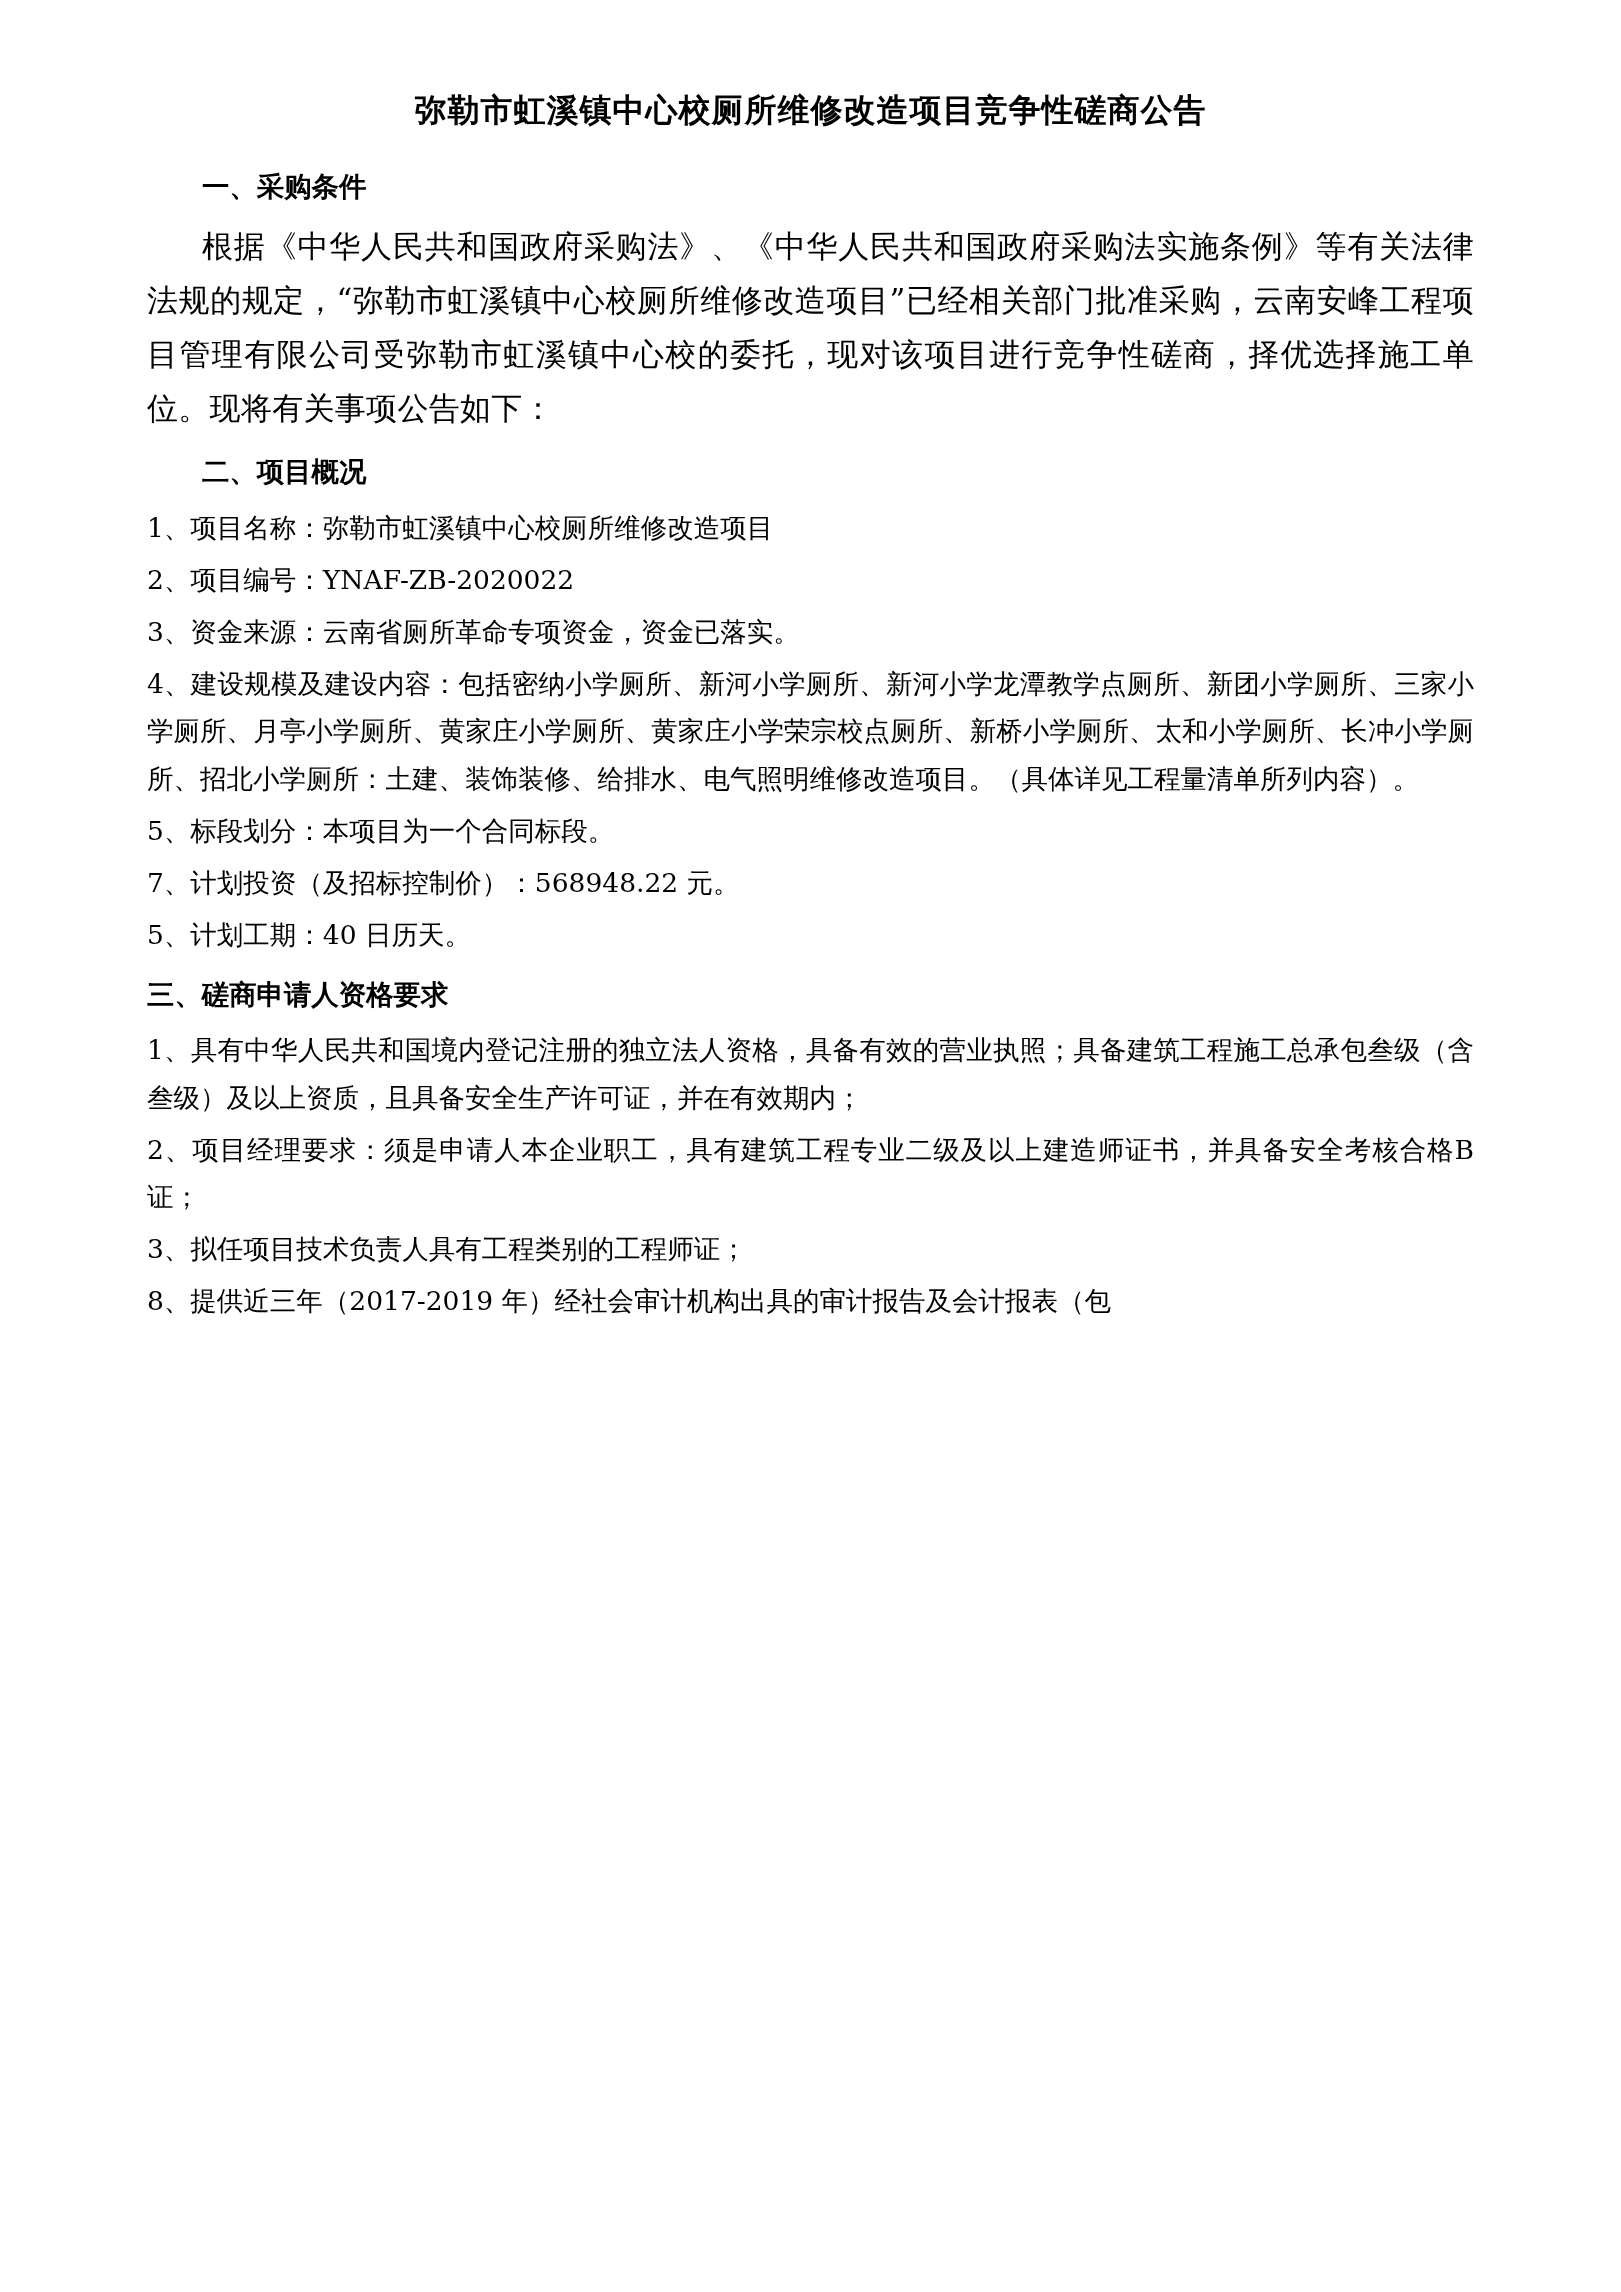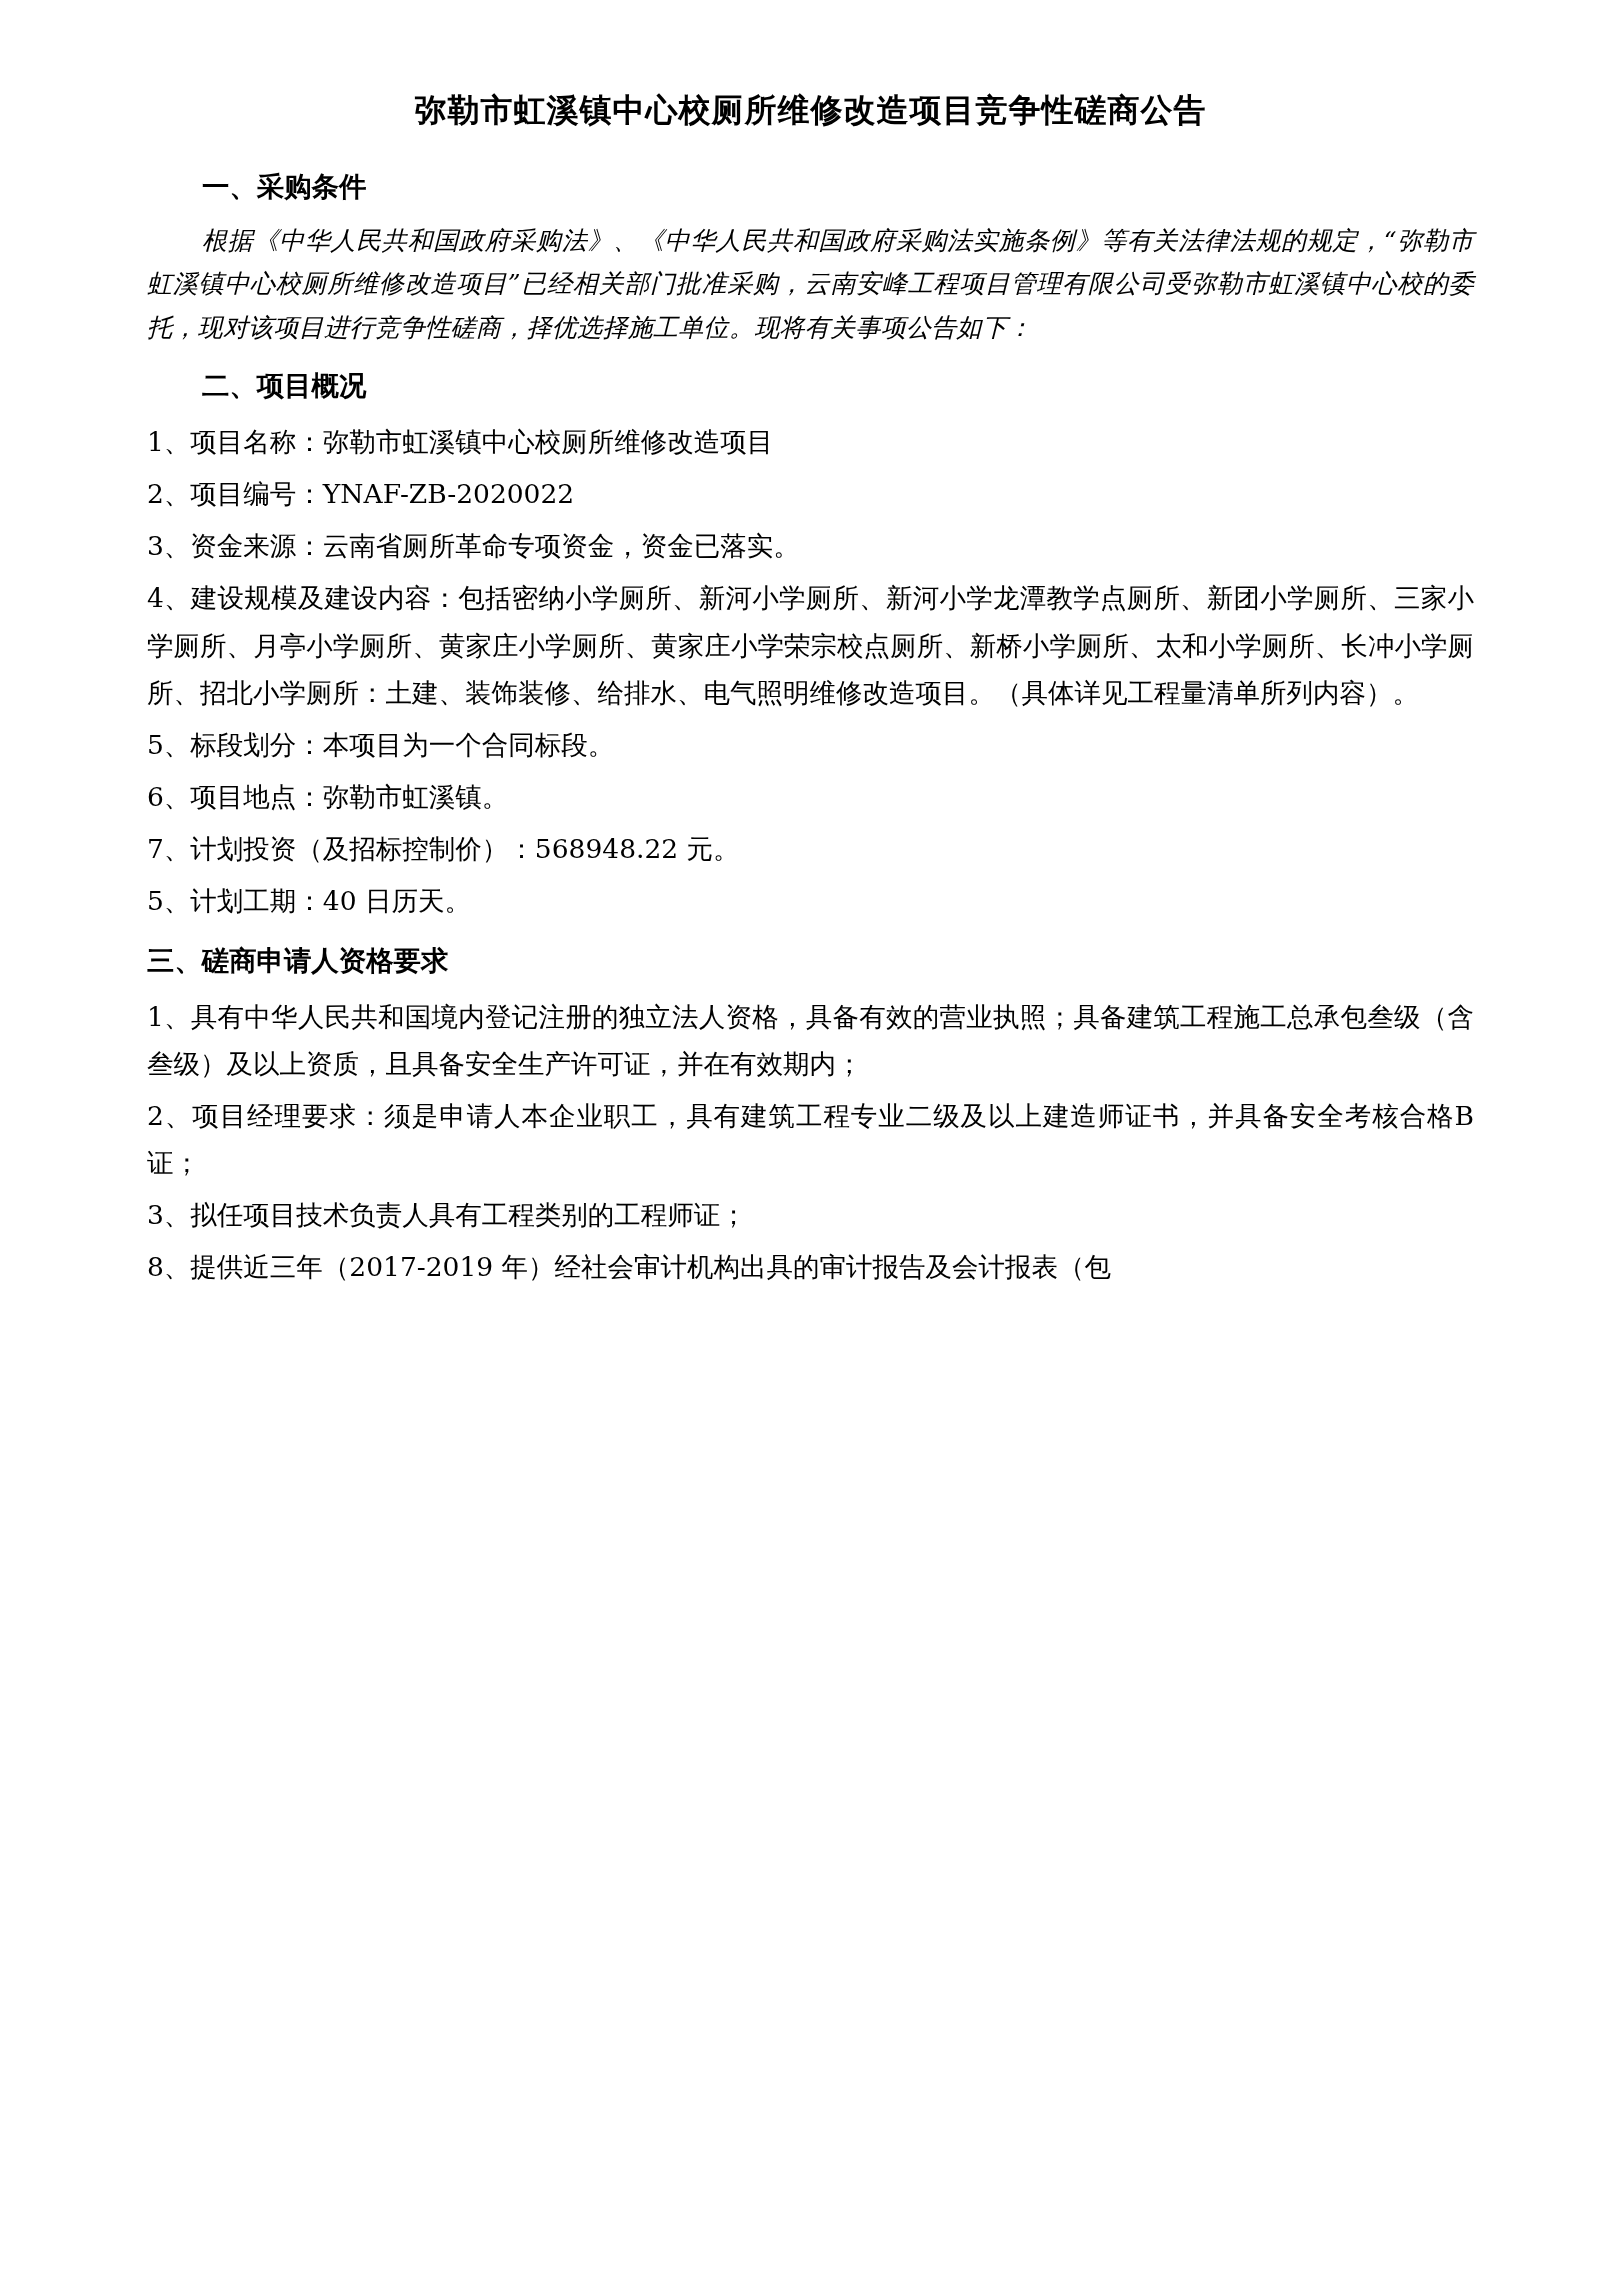--- a/index.html
+++ b/index.html
@@ -32,27 +32,26 @@
     font-size: 27.4px;
     font-weight: bold;
     margin: 15.7px 0 11.8px 0;
     text-indent: 55px;
     line-height: 1.5;
   }
   .section-heading.no-indent {
     text-indent: 0;
   }
   p.para {
-    font-size: 25px;
+    font-size: 31px;
     line-height: 1.75;
     margin: 0 0 5.9px 0;
     text-align: justify;
     text-justify: inter-ideograph;
     letter-spacing: 0.3px;
-    font-style: italic;
   }
   p.indent2 {
     text-indent: 55px;
   }
   .num-list p {
     font-size: 26.5px;
     line-height: 1.78;
     margin: 0 0 4.9px 0;
     text-align: justify;
     text-justify: inter-ideograph;
@@ -71,21 +70,20 @@
   </div>
 
   <div>
     <div class="section-heading">二、项目概况</div>
     <div class="num-list">
       <p>1、项目名称：弥勒市虹溪镇中心校厕所维修改造项目</p>
       <p>2、项目编号：YNAF-ZB-2020022</p>
       <p>3、资金来源：云南省厕所革命专项资金，资金已落实。</p>
       <p>4、建设规模及建设内容：包括密纳小学厕所、新河小学厕所、新河小学龙潭教学点厕所、新团小学厕所、三家小学厕所、月亭小学厕所、黄家庄小学厕所、黄家庄小学荣宗校点厕所、新桥小学厕所、太和小学厕所、长冲小学厕所、招北小学厕所：土建、装饰装修、给排水、电气照明维修改造项目。（具体详见工程量清单所列内容）。</p>
       <p>5、标段划分：本项目为一个合同标段。</p>
-      <p>6、项目地点：弥勒市虹溪镇。</p>
       <p>7、计划投资（及招标控制价）：568948.22 元。</p>
       <p>5、计划工期：40 日历天。</p>
     </div>
   </div>
 
   <div>
     <div class="section-heading no-indent">三、磋商申请人资格要求</div>
     <div class="num-list">
       <p>1、具有中华人民共和国境内登记注册的独立法人资格，具备有效的营业执照；具备建筑工程施工总承包叁级（含叁级）及以上资质，且具备安全生产许可证，并在有效期内；</p>
       <p>2、项目经理要求：须是申请人本企业职工，具有建筑工程专业二级及以上建造师证书，并具备安全考核合格B证；</p>

